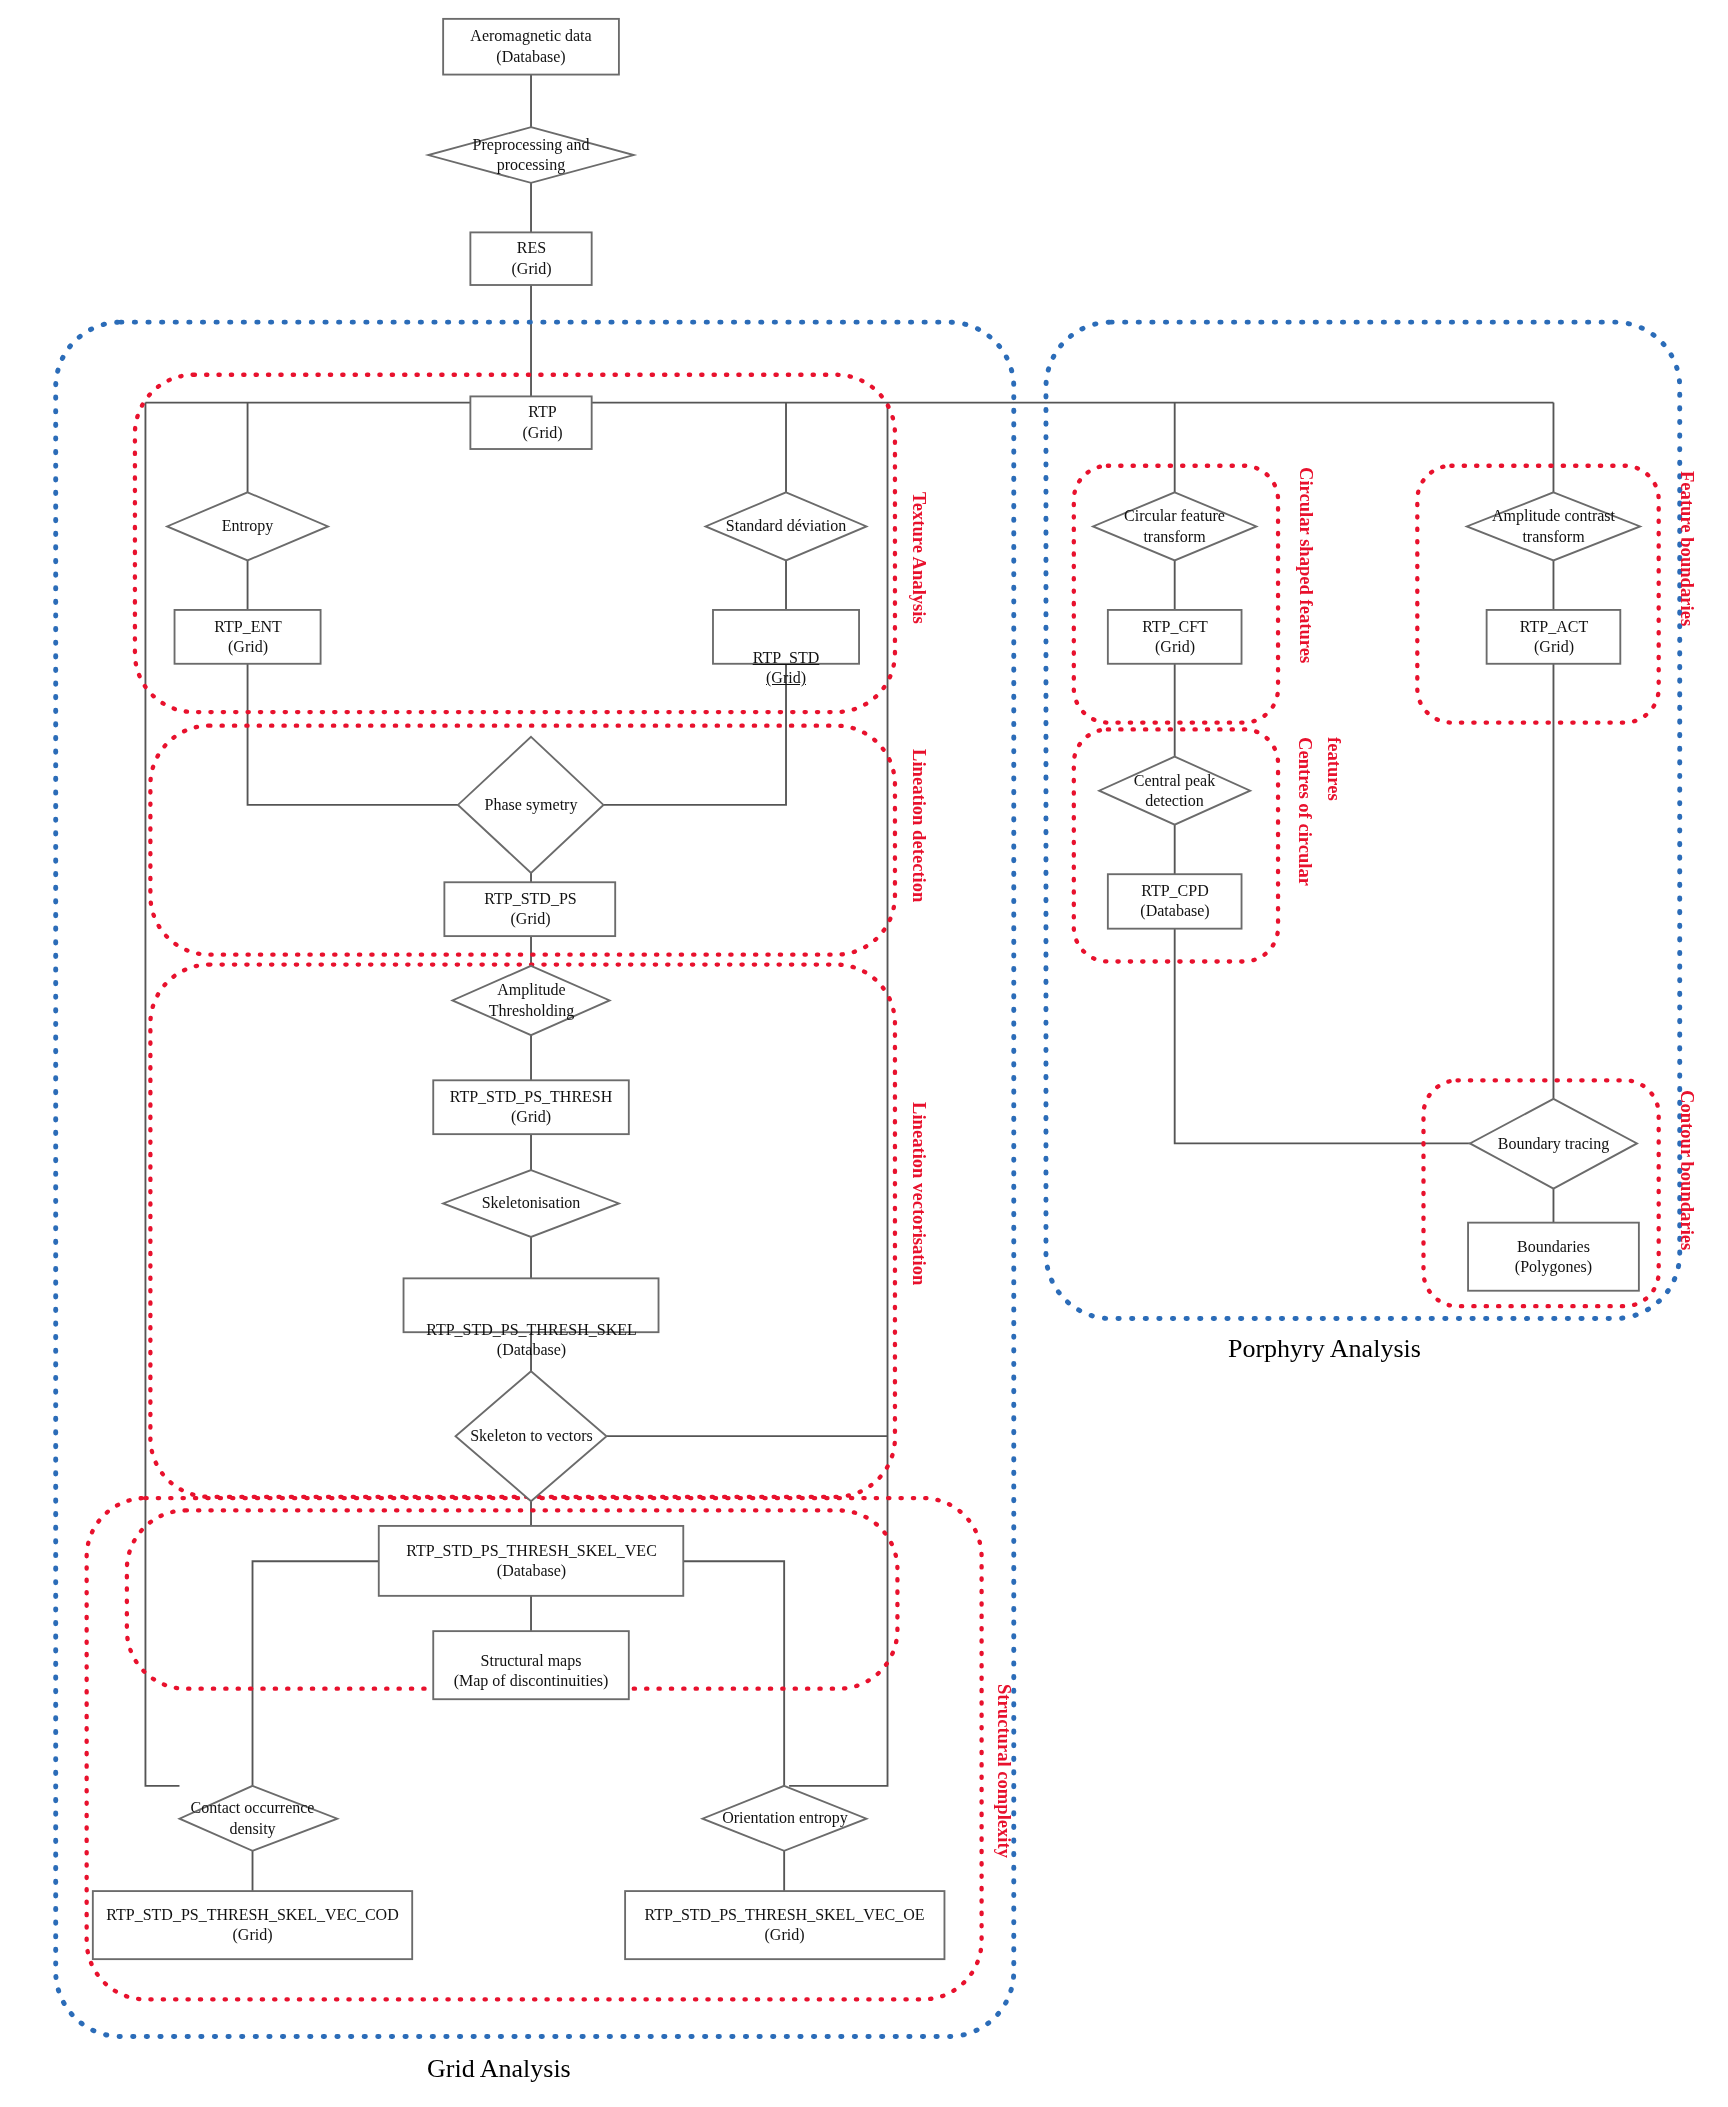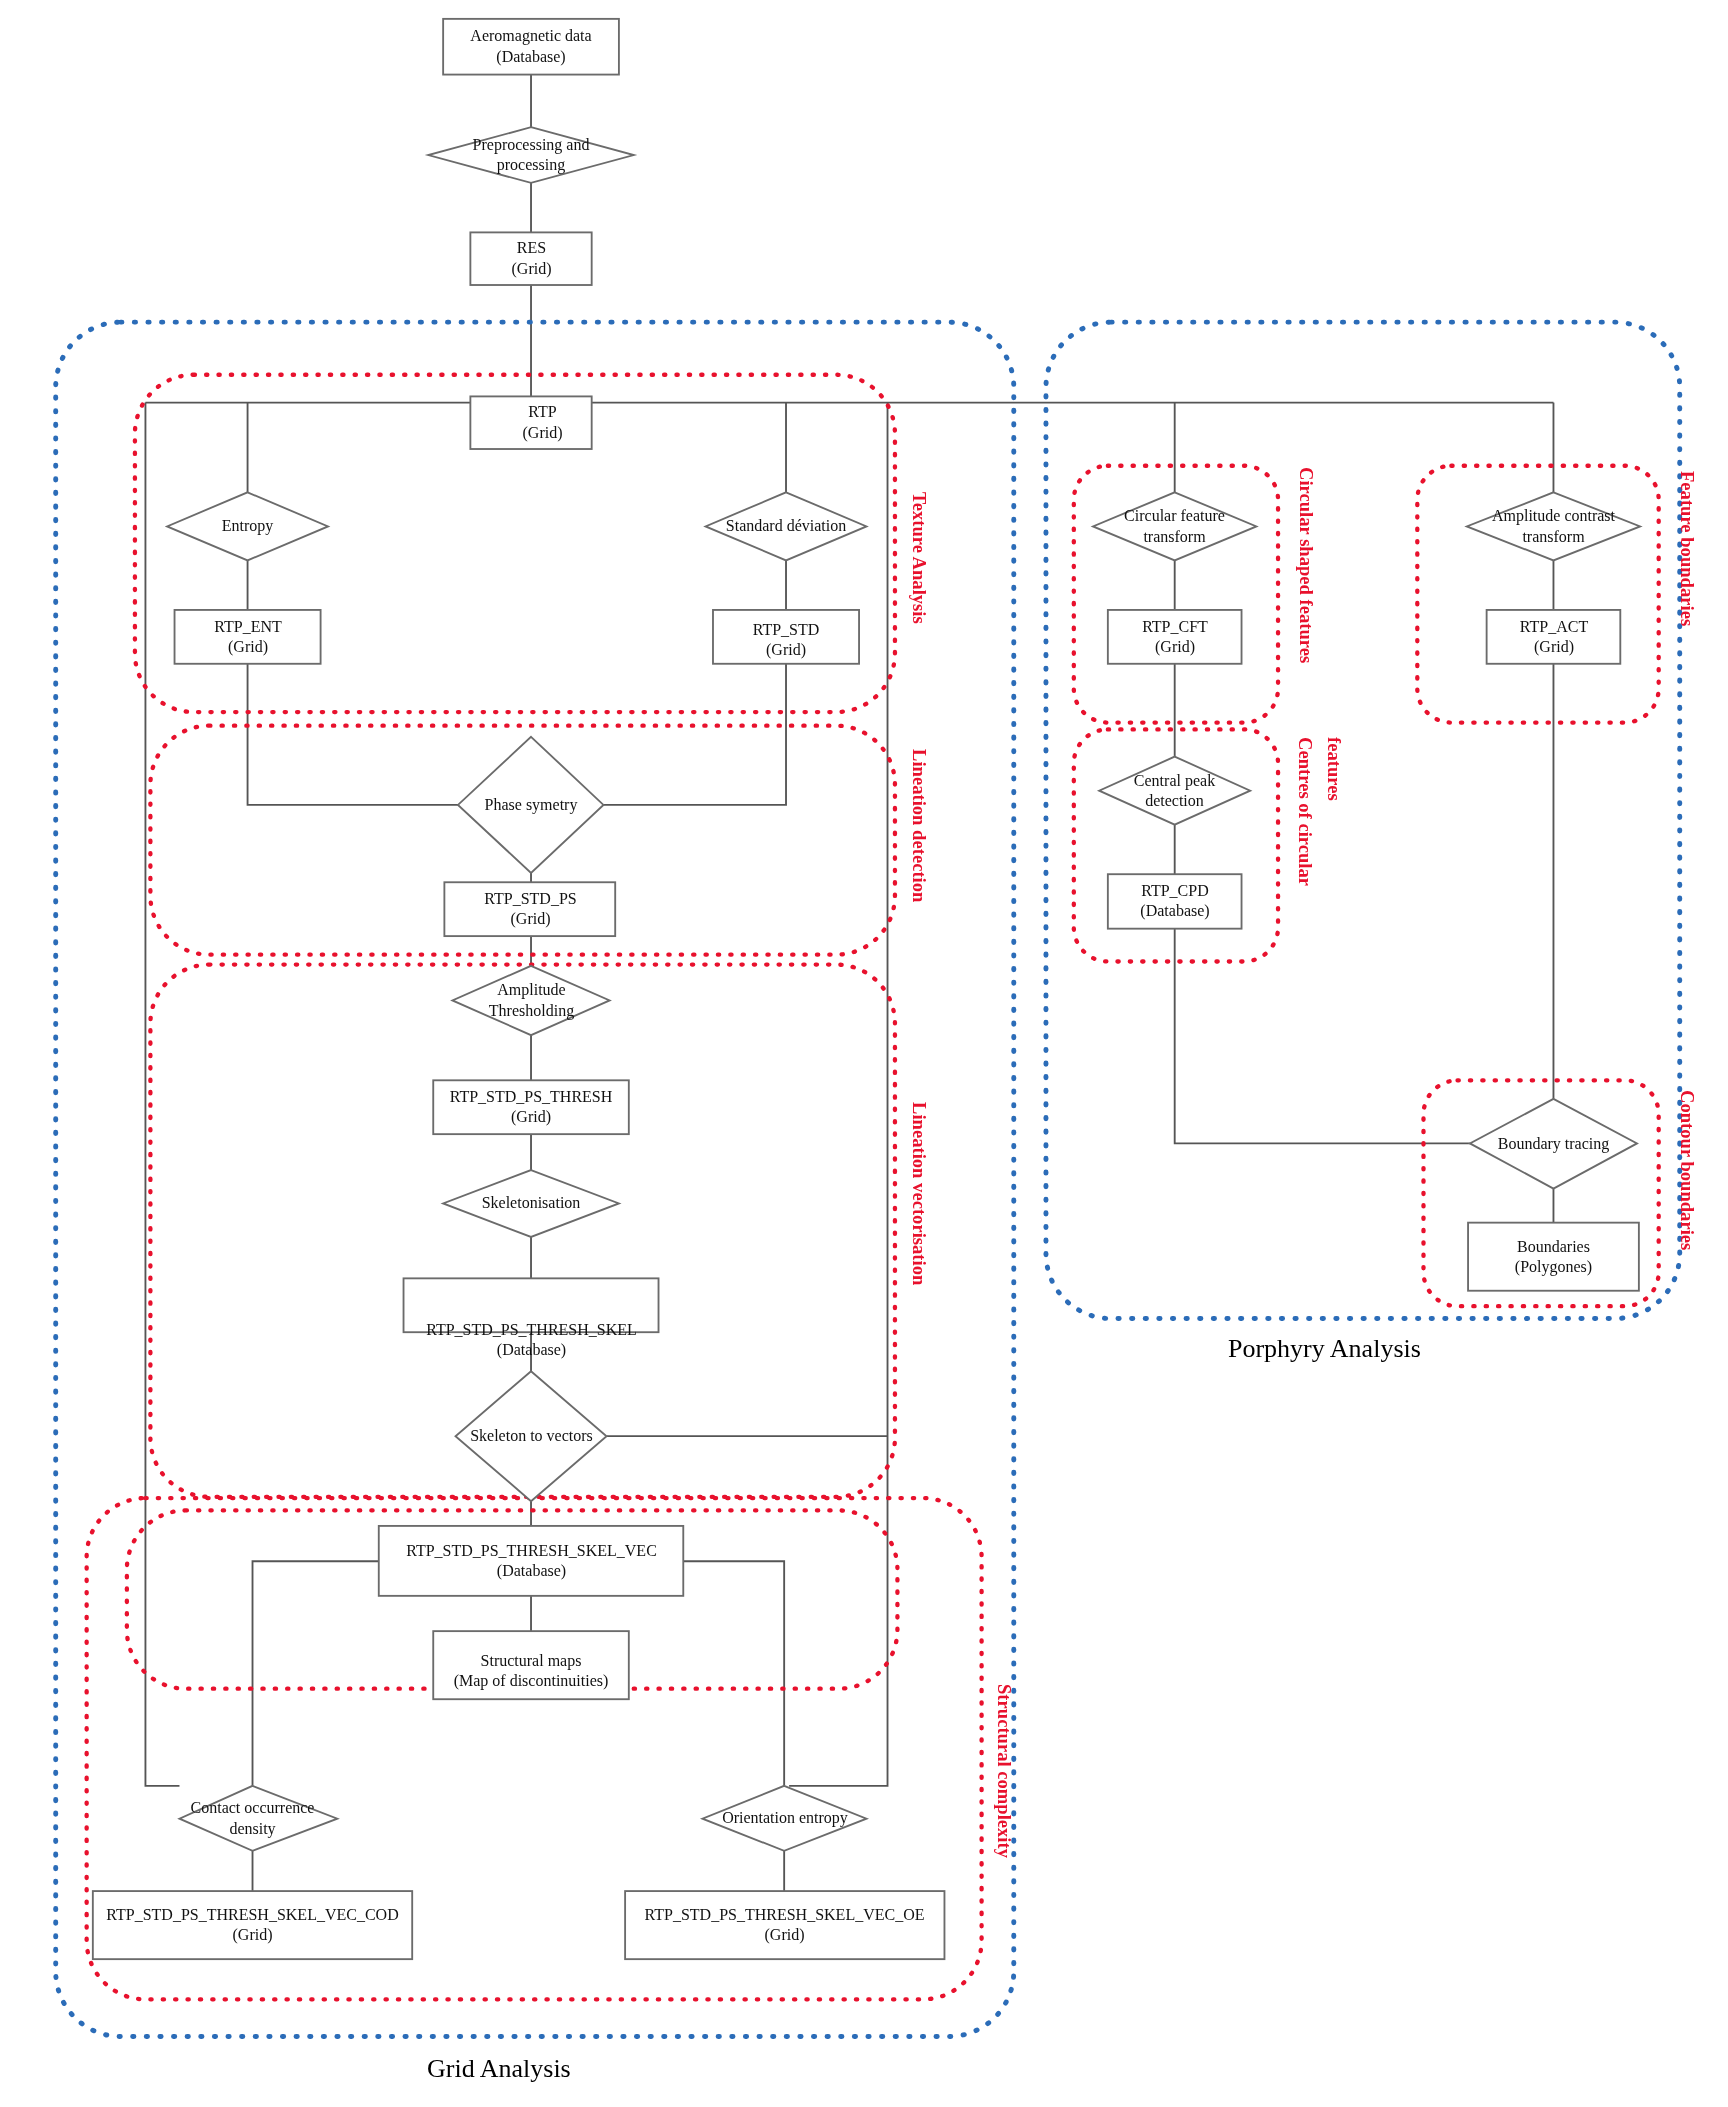--- a/index.html
+++ b/index.html
@@ -165,21 +165,21 @@
   <div class="node-label" style="left:167px;top:492px;width:161px;height:68px;">
     <span class="l1">Entropy</span>
   </div>
   <div class="node-label" style="left:693px;top:492px;width:186px;height:68px;">
     <span class="l1">Standard déviation</span>
   </div>
   <div class="node-label" style="left:175px;top:610px;width:146px;height:54px;">
     <span class="l1">RTP_ENT</span>
     <span class="l2">(Grid)</span>
   </div>
-  <div class="node-label" style="left:713px;top:610px;width:146px;height:60px;">
+  <div class="node-label" style="left:713px;top:638px;width:146px;height:60px;text-decoration:underline;">
     <span class="l1">RTP_STD</span>
     <span class="l2">(Grid)</span>
   </div>
   <div class="node-label" style="left:458px;top:777px;width:146px;height:56px;">
     <span class="l1">Phase symetry</span>
   </div>
   <div class="node-label" style="left:445px;top:882px;width:171px;height:54px;">
     <span class="l1">RTP_STD_PS</span>
     <span class="l2">(Grid)</span>
   </div>

